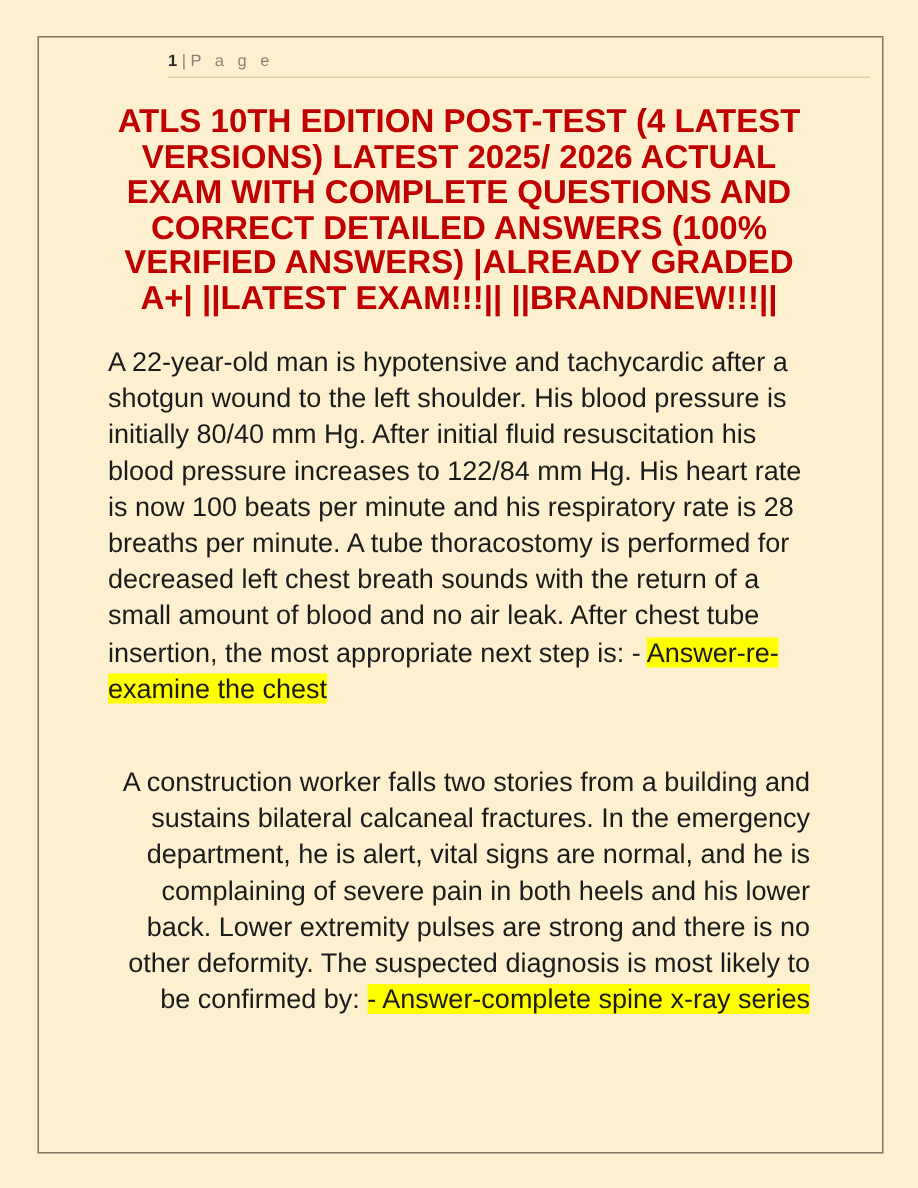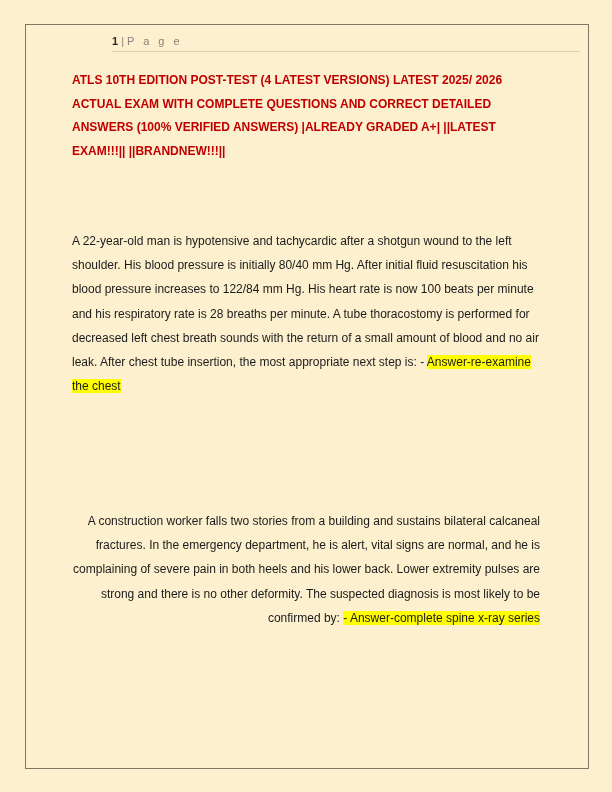--- a/index.html
+++ b/index.html
@@ -46,32 +46,32 @@
   .page-label {
     color: #8A8274;
     letter-spacing: 3px;
   }
   .doc-title {
     position: absolute;
     left: 72px;
     top: 69px;
     width: 468px;
     margin: 0;
-    font-size: 12px;
+    font-size: 22px;
     font-weight: bold;
     line-height: 23.5px;
-    text-align: left;
+    text-align: center;
     color: #C00000;
   }
   .para {
     position: absolute;
     left: 72px;
     width: 468px;
     margin: 0;
-    font-size: 12px;
+    font-size: 18px;
     line-height: 24.2px;
     color: #1B1B1B;
   }
   .para-1 { top: 229px; }
   .para-2 { top: 509px; text-align: right; }
   mark.answer-highlight {
     background: #FFFF00;
     color: inherit;
     padding: 0;
   }

